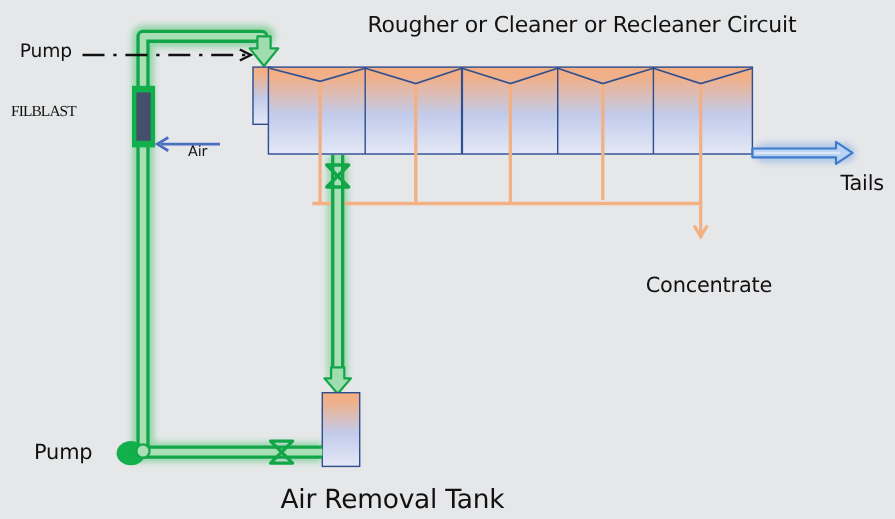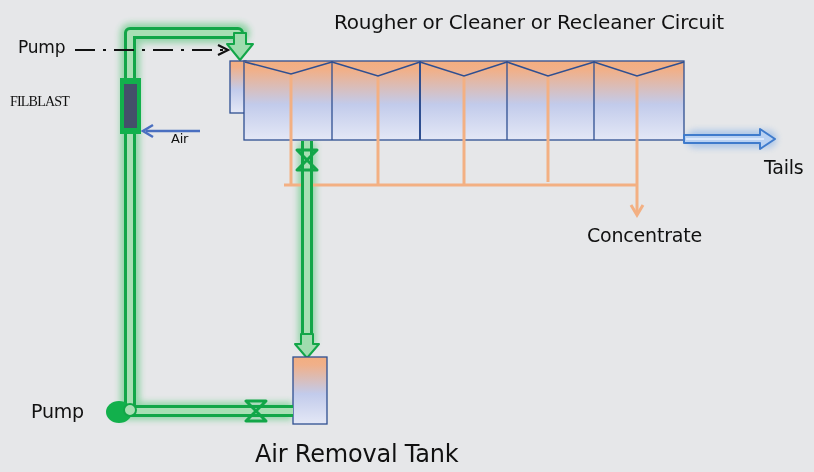--- a/index.html
+++ b/index.html
@@ -4,21 +4,21 @@
 <style>
   html, body { margin: 0; padding: 0; }
   body { width: 814px; height: 472px; background: #e6e7e9; overflow: hidden; position: relative; font-family: "DejaVu Sans", sans-serif; }
   #diagram { position: absolute; left: 0; top: 0; width: 814px; height: 472px; }
   .lbl { position: absolute; color: #111; white-space: nowrap; font-family: "DejaVu Sans", sans-serif; letter-spacing: -0.2px; }
   .title { left: 310px; top: 10px; font-size: 20px; margin-left: 24px; }
   .feed { left: 18px; top: 37px; font-size: 17px; }
   .filblast { left: 10px; top: 94px; font-size: 14px; letter-spacing: -0.8px; font-family: Liberation Serif, serif; }
   .air { left: 171px; top: 131px; font-size: 13px; }
   .tails { left: 744px; top: 156px; font-size: 19px; margin-left: 20px; }
-  .conc { left: 587px; top: 224px; font-size: 19px; }
+  .conc { left: 587px; top: 248px; font-size: 19px; }
   .pump { left: 31px; top: 400px; font-size: 19px; }
   .tank { left: 255px; top: 440px; font-size: 24px; }
 </style>
 </head>
 <body>
 
 <svg id="diagram" viewBox="0 0 814 472" xmlns="http://www.w3.org/2000/svg">
   <defs>
     <linearGradient id="cellGrad" x1="0" y1="0" x2="0" y2="1">
       <stop offset="0" stop-color="#f3ae80"></stop>

